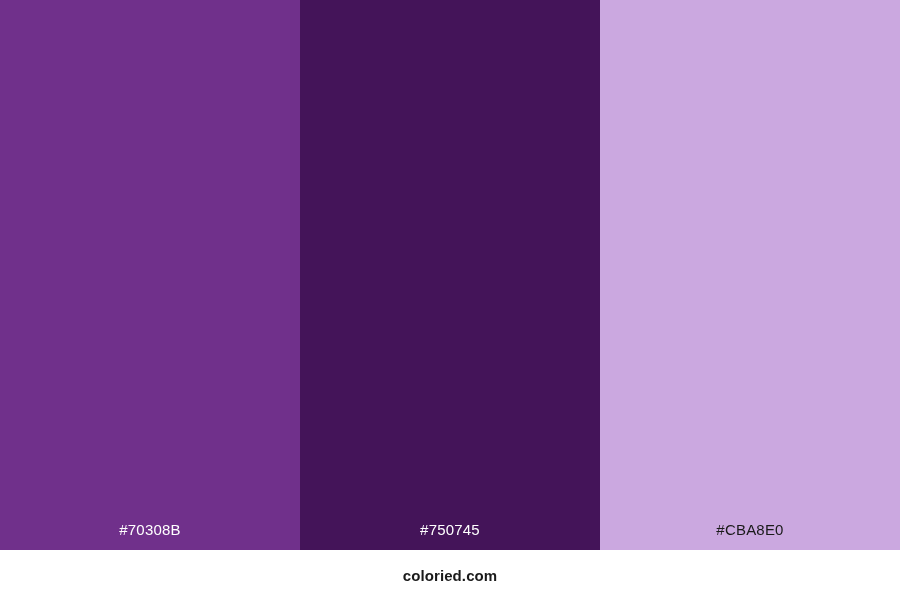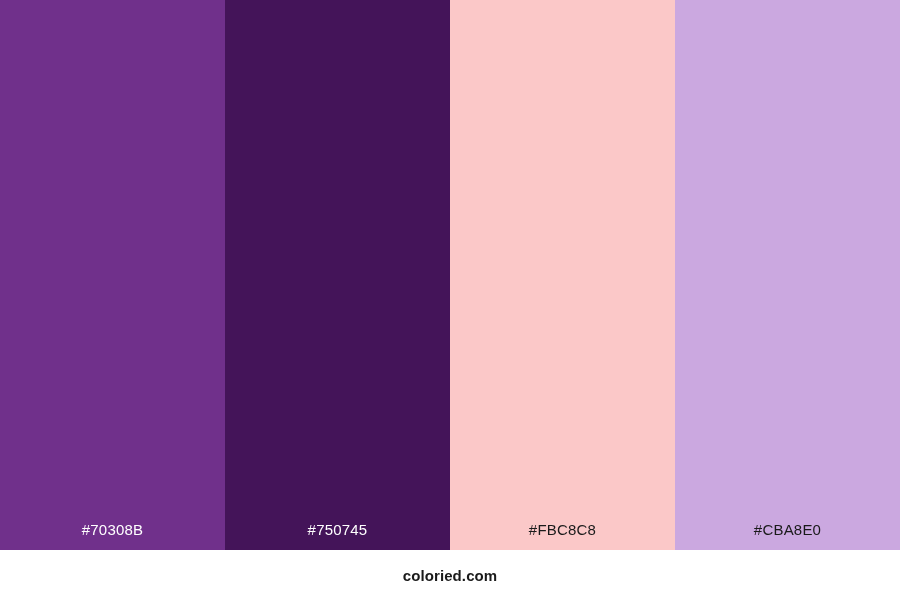--- a/index.html
+++ b/index.html
@@ -74,23 +74,20 @@
   <div class="swatch-strip">
 
     <div class="swatch" style="background-color: rgb(112, 48, 139);">
       <span class="swatch-label" style="color: rgb(255, 255, 255);">#70308B</span>
     </div>
 
     <div class="swatch" style="background-color: rgb(68, 20, 89);">
       <span class="swatch-label" style="color: rgb(255, 255, 255);">#750745</span>
     </div>
 
-    <div class="swatch" style="background-color: rgb(251, 200, 200);">
-      <span class="swatch-label" style="color: rgb(26, 26, 26);">#FBC8C8</span>
-    </div>
 
 
     <div class="swatch" style="background-color: rgb(203, 168, 224);">
       <span class="swatch-label" style="color: rgb(26, 26, 26); margin-top: 20px;">#CBA8E0</span>
     </div>
 
   </div>
 
   <div class="footer">
     <span class="footer-brand">coloried.com</span>

